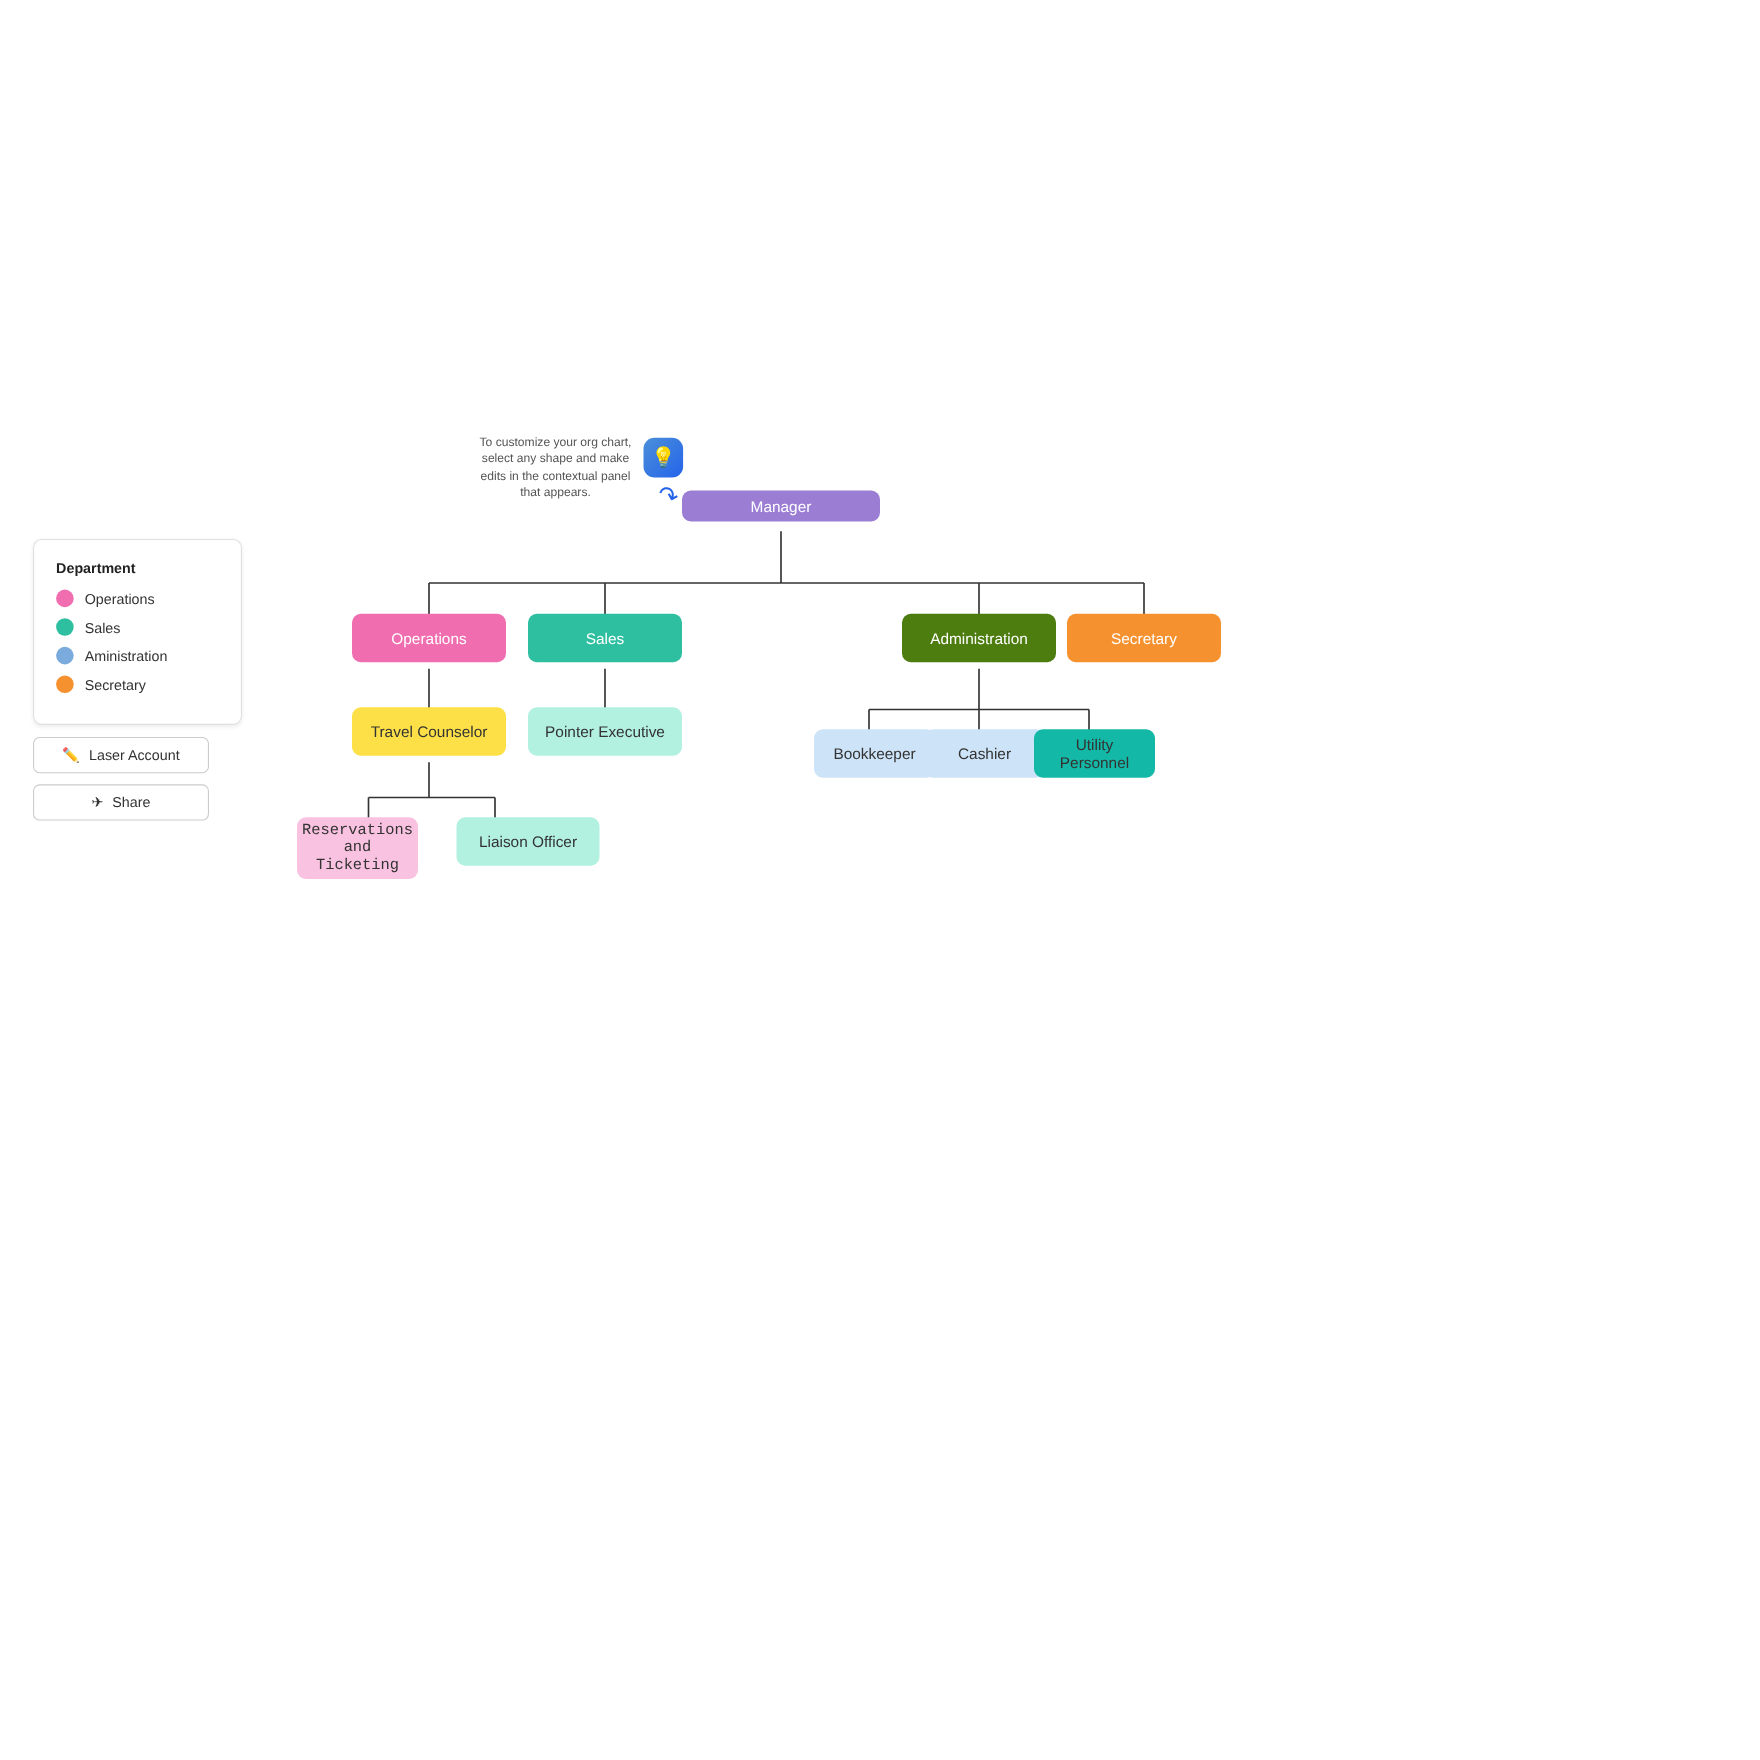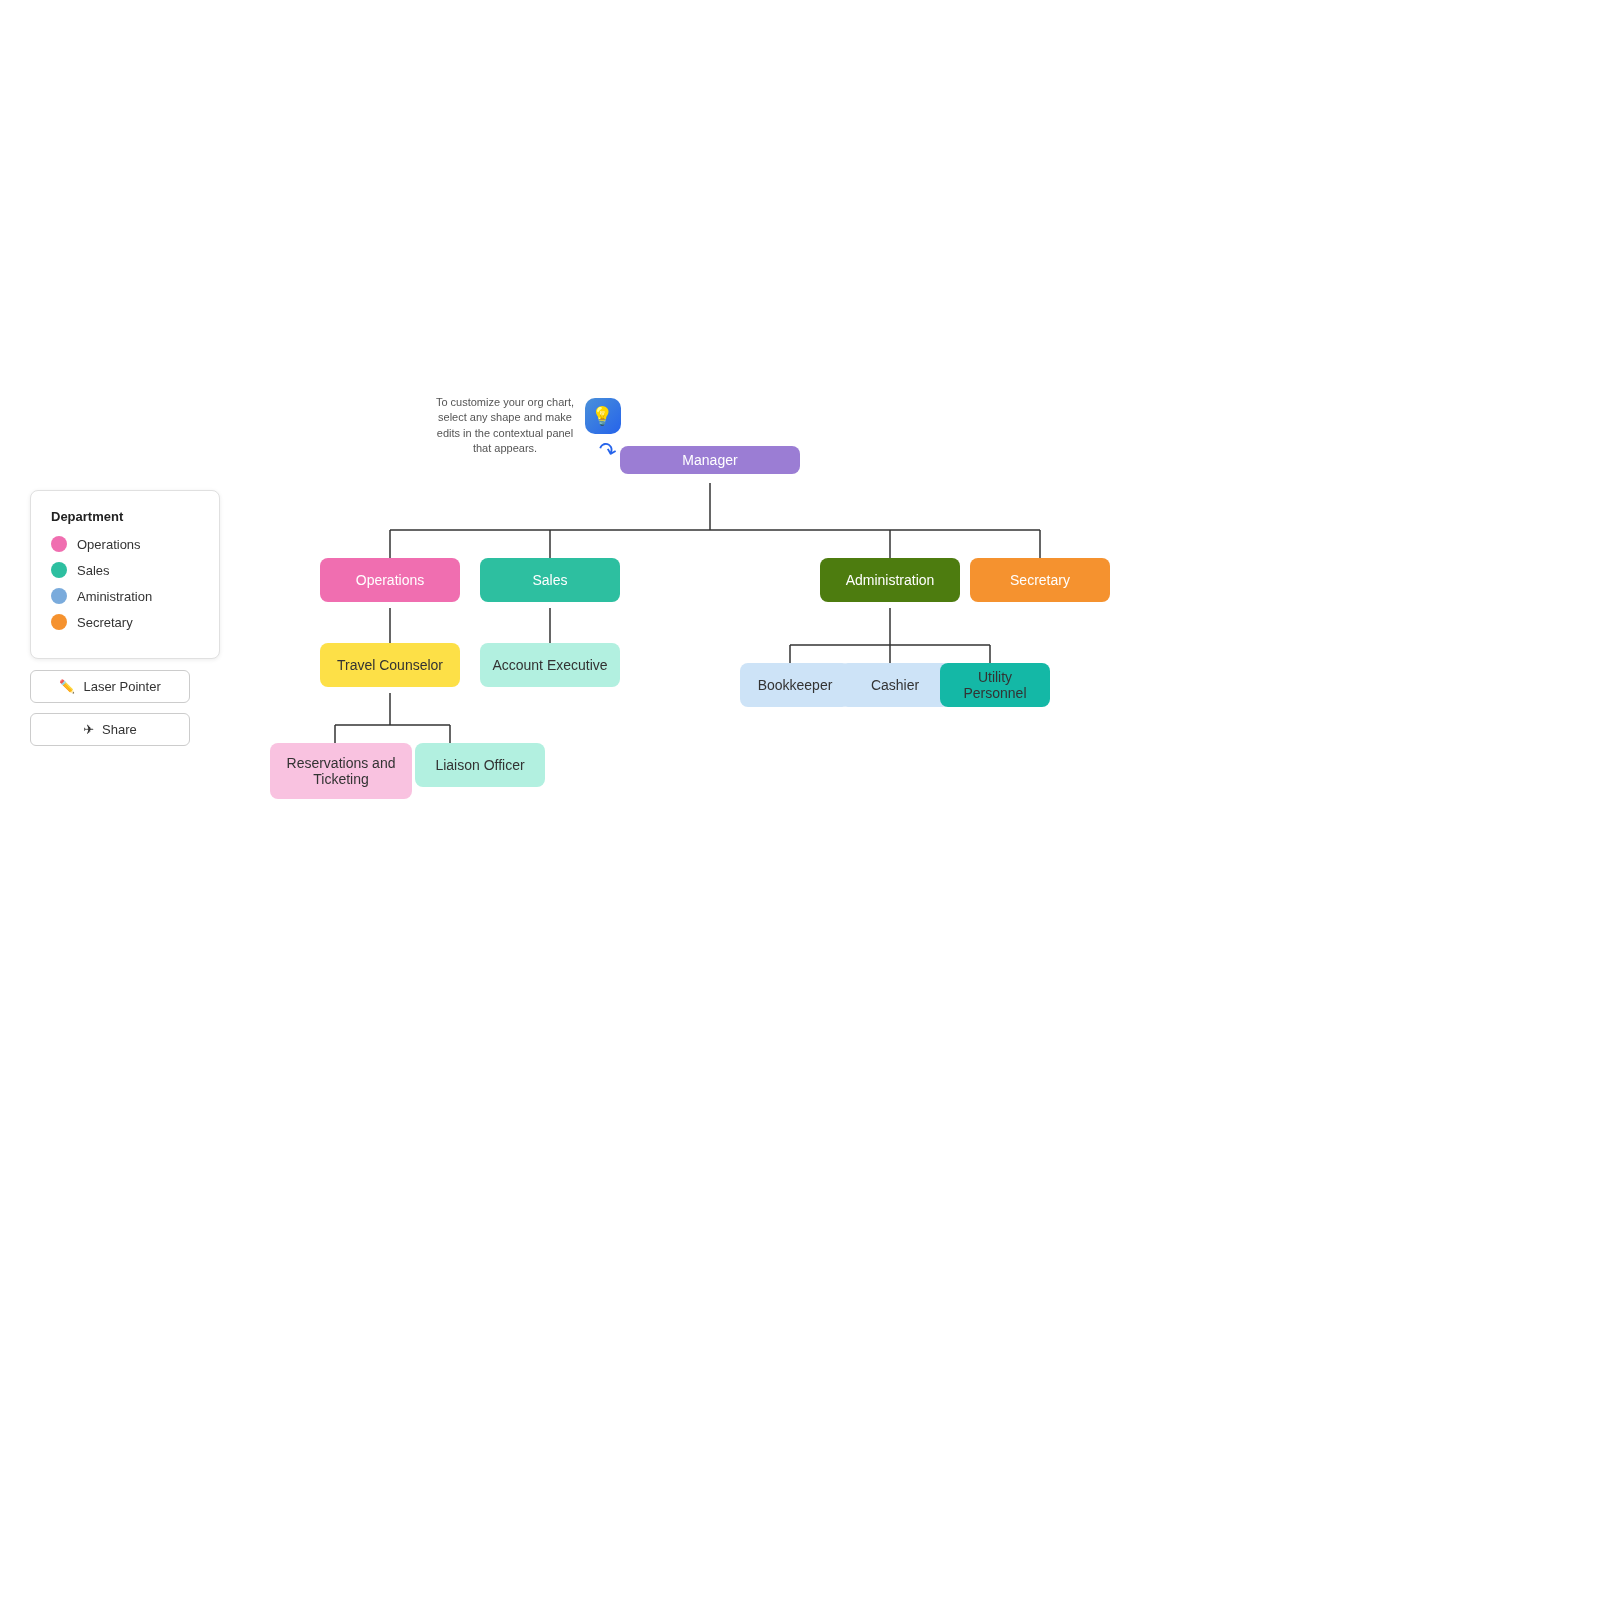--- a/index.html
+++ b/index.html
@@ -168,21 +168,21 @@
   </div>
   <div class="legend-item">
     <div class="legend-dot" style="background:#f5922f;"></div>
     <span>Secretary</span>
   </div>
 </div>
 
 <div class="bottom-buttons">
   <button class="tool-btn">
     <span>✏️</span>
-    <span>Laser Pointer</span>
+    <span>Laser Account</span>
   </button>
   <button class="tool-btn">
     <span>✈</span>
     <span>Share</span>
   </button>
 </div>
 
 <div class="hint-box">
   <span>To customize your org chart, select any shape and make edits in the contextual panel that appears.</span>
 </div>
@@ -223,25 +223,25 @@
   <div class="org-node color-operations" style="left:60px; top:128px; width:140px; height:44px;">Operations</div>
 
   <div class="org-node color-sales" style="left:220px; top:128px; width:140px; height:44px;">Sales</div>
 
   <div class="org-node color-administration" style="left:560px; top:128px; width:140px; height:44px;">Administration</div>
 
   <div class="org-node color-secretary-dept" style="left:710px; top:128px; width:140px; height:44px;">Secretary</div>
 
   <div class="org-node color-travel" style="left:60px; top:213px; width:140px; height:44px;">Travel Counselor</div>
 
-  <div class="org-node color-account" style="left:220px; top:213px; width:140px; height:44px;">Account Executive</div>
+  <div class="org-node color-account" style="left:220px; top:213px; width:140px; height:44px;">Pointer Executive</div>
 
   <div class="org-node color-bookkeeper" style="left:480px; top:233px; width:110px; height:44px;">Bookkeeper</div>
 
   <div class="org-node color-cashier" style="left:580px; top:233px; width:110px; height:44px;">Cashier</div>
 
   <div class="org-node color-utility" style="left:680px; top:233px; width:110px; height:44px;">Utility Personnel</div>
 
-  <div class="org-node color-reservations" style="left:10px; top:313px; width:142px; height:56px;">Reservations and Ticketing</div>
+  <div class="org-node color-reservations" style="left:10px; top:313px; width:110px; height:56px;font-family:Liberation Mono, monospace;">Reservations and Ticketing</div>
 
   <div class="org-node color-liaison" style="left:155px; top:313px; width:130px; height:44px;">Liaison Officer</div>
 
 </div>
 
 </body></html>

